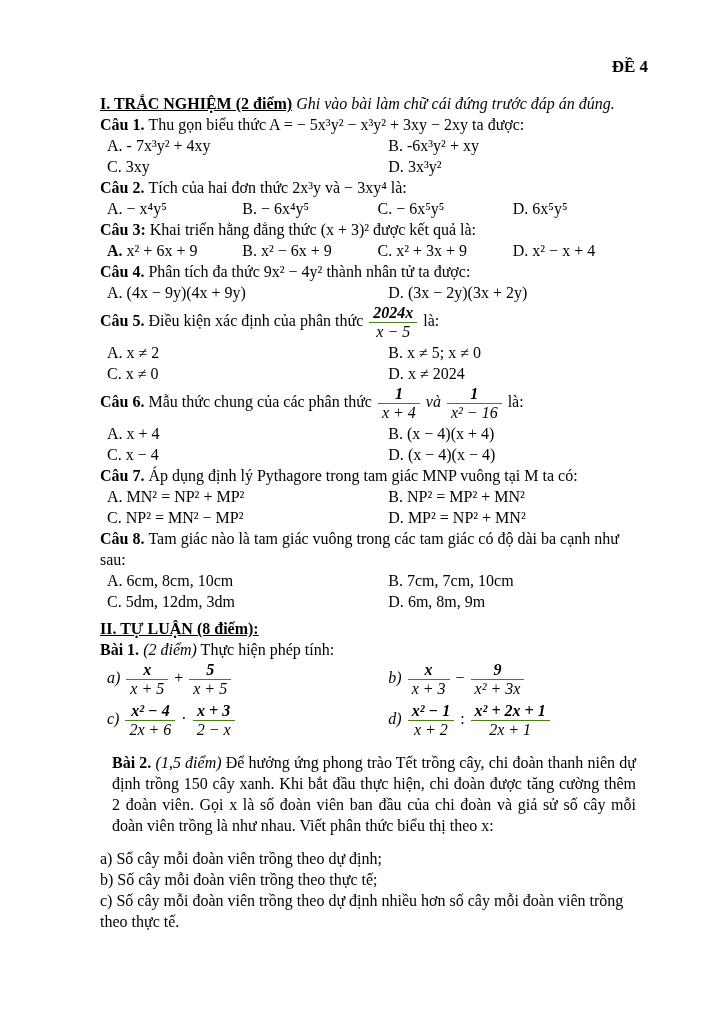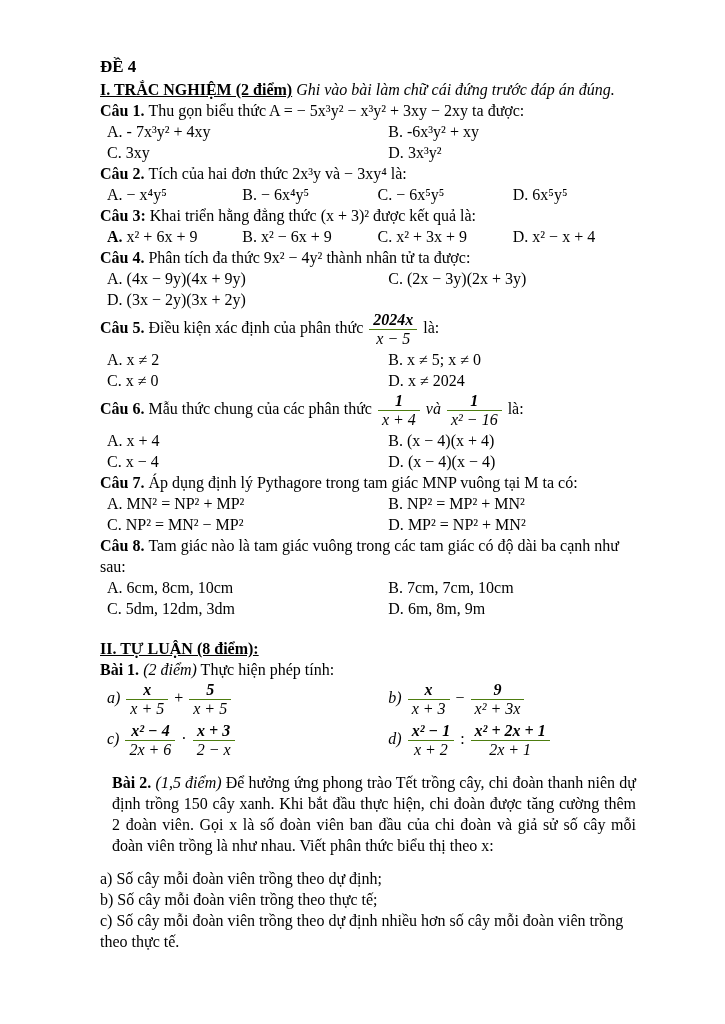--- a/index.html
+++ b/index.html
@@ -7,21 +7,21 @@
   .page {
     width: 725px;
     min-height: 1024px;
     background: #ffffff;
     color: #000000;
     font-family: "Liberation Serif", "DejaVu Serif", serif;
     font-size: 16px;
     line-height: 21px;
     padding: 56px 77px 30px 100px;
   }
-  .title { text-align: left; font-weight: 700; font-size: 17px; margin-bottom: 2px; }
+  .title { text-align: right; font-weight: 700; font-size: 17px; margin-bottom: 16px; }
   .b { font-weight: 700; }
   .i { font-style: italic; }
   .u { text-decoration: underline; }
   .line { }
   .q-line { }
   .opts { display: grid; padding-left: 7px; }
   .opts.cols2 { grid-template-columns: 52% 48%; }
   .opts.row4 { grid-template-columns: repeat(4, 1fr); }
   .opt { white-space: nowrap; }
   .frac {
@@ -29,21 +29,21 @@
     flex-direction: column;
     text-align: center;
     vertical-align: middle;
     font-style: italic;
     line-height: 18px;
     padding: 0 2px;
     margin: 1px 0;
   }
   .frac .fn { border-bottom: 1px solid #4d7c0f; padding: 0 4px; font-weight: bold; }
   .frac .fd { padding: 0 4px; }
-  .sec2-gap { margin-top: 19px; }
+  .sec2-gap { margin-top: 6px; }
   .items2 { display: grid; grid-template-columns: 52% 48%; row-gap: 2px; padding-left: 7px; }
   .para { margin: 12px; text-align: justify; }
 </style>
 </head>
 <body>
 
 <div class="page">
 
   <div class="title">ĐỀ 4</div>
 
@@ -74,21 +74,20 @@
           <div class="opt"><span class="b">A. </span><span>x² + 6x + 9</span></div>
           <div class="opt"><span>B. </span><span>x² − 6x + 9</span></div>
           <div class="opt"><span>C. </span><span>x² + 3x + 9</span></div>
           <div class="opt"><span>D. </span><span>x² − x + 4</span></div>
         </div>
       </div>
       <div class="q">
         <div class="q-line"><span class="b">Câu 4. </span><span>Phân tích đa thức 9x² − 4y² thành nhân tử ta được:</span></div>
         <div class="opts cols2">
           <div class="opt"><span>A. </span><span>(4x − 9y)(4x + 9y)</span></div>
-          <div class="opt"><span>C. </span><span>(2x − 3y)(2x + 3y)</span></div>
           <div class="opt"><span>D. </span><span>(3x − 2y)(3x + 2y)</span></div>
         </div>
       </div>
       <div class="q">
         <div class="q-line"><span class="b">Câu 5. </span><span>Điều kiện xác định của phân thức </span><span class="frac">
             <span class="fn">2024x</span>
             <span class="fd">x − 5</span>
           </span><span> là:</span></div>
         <div class="opts cols2">
           <div class="opt"><span>A. </span><span>x ≠ 2</span></div>

